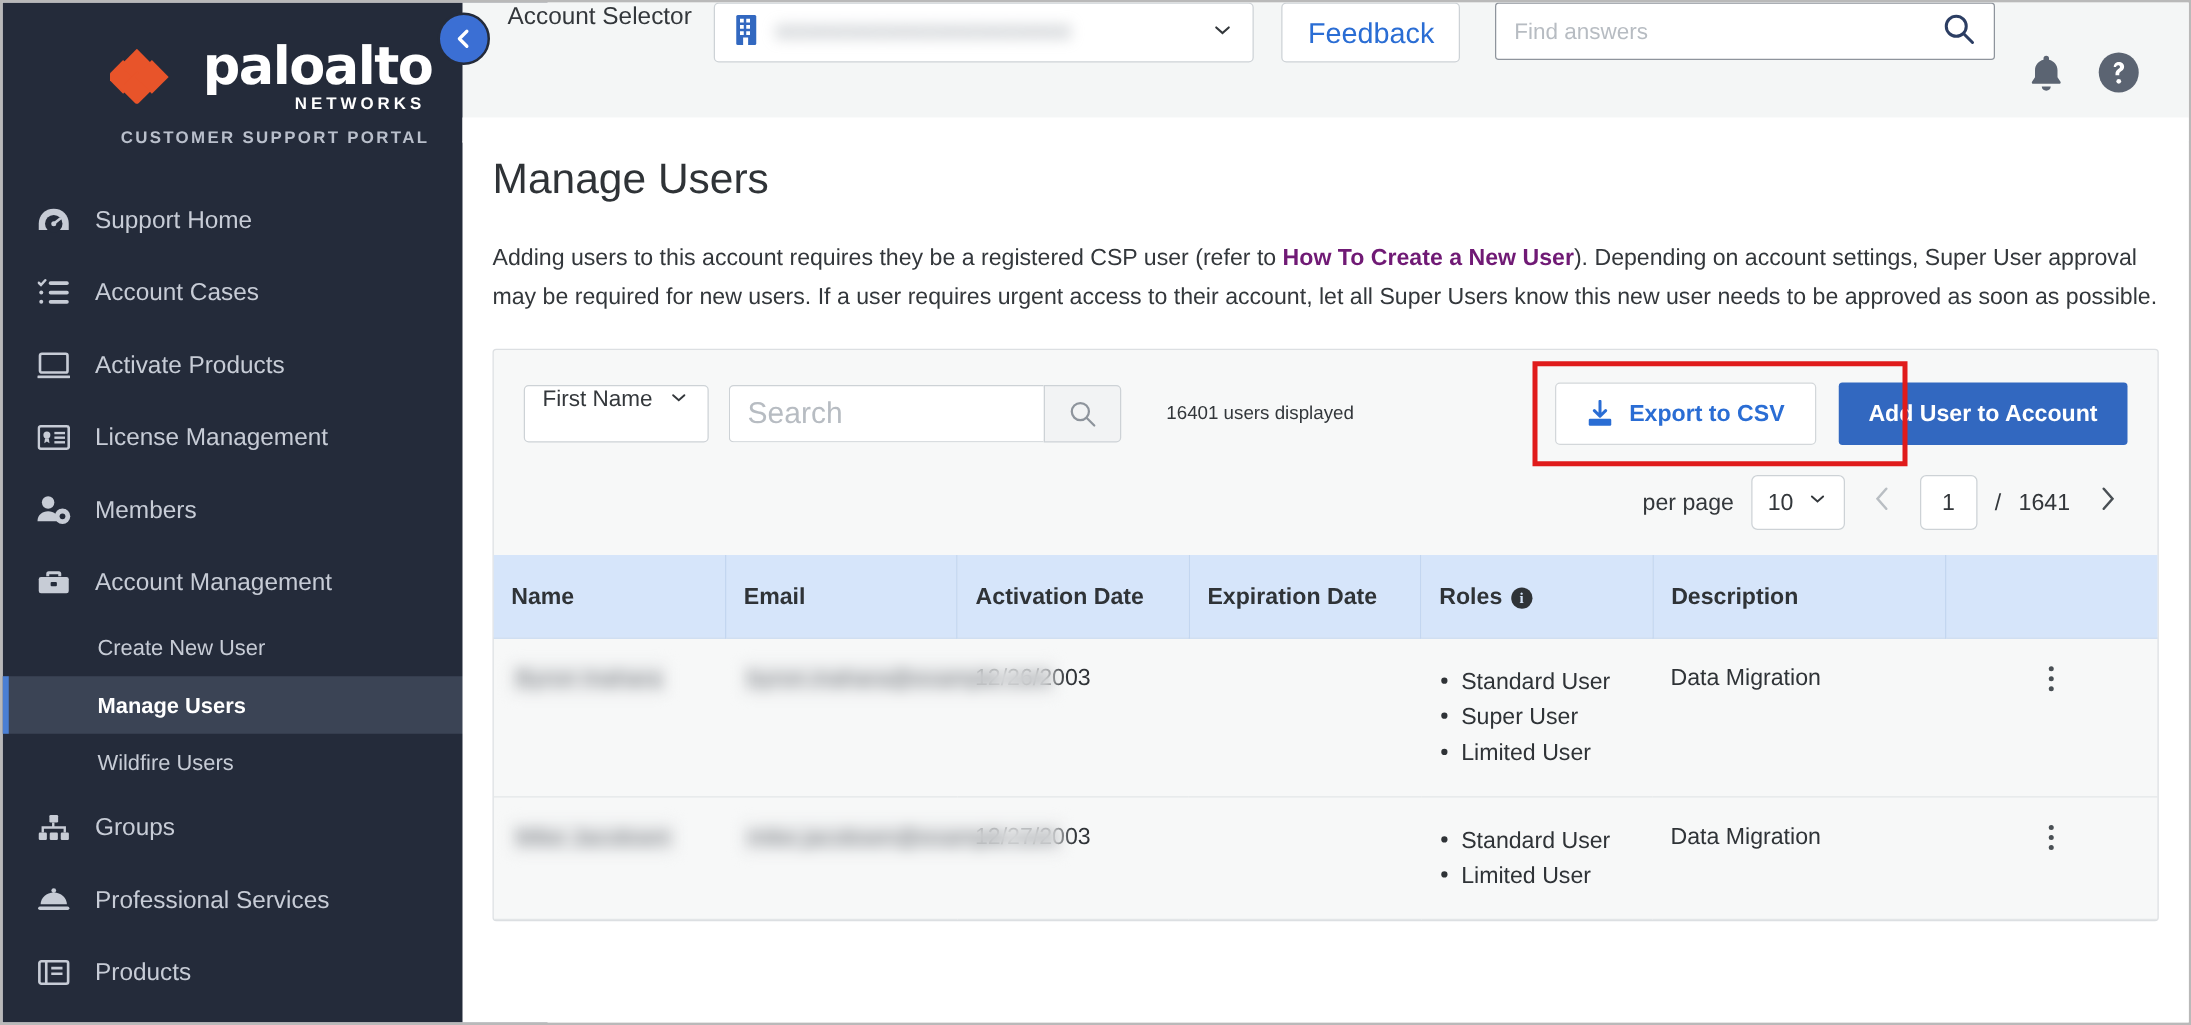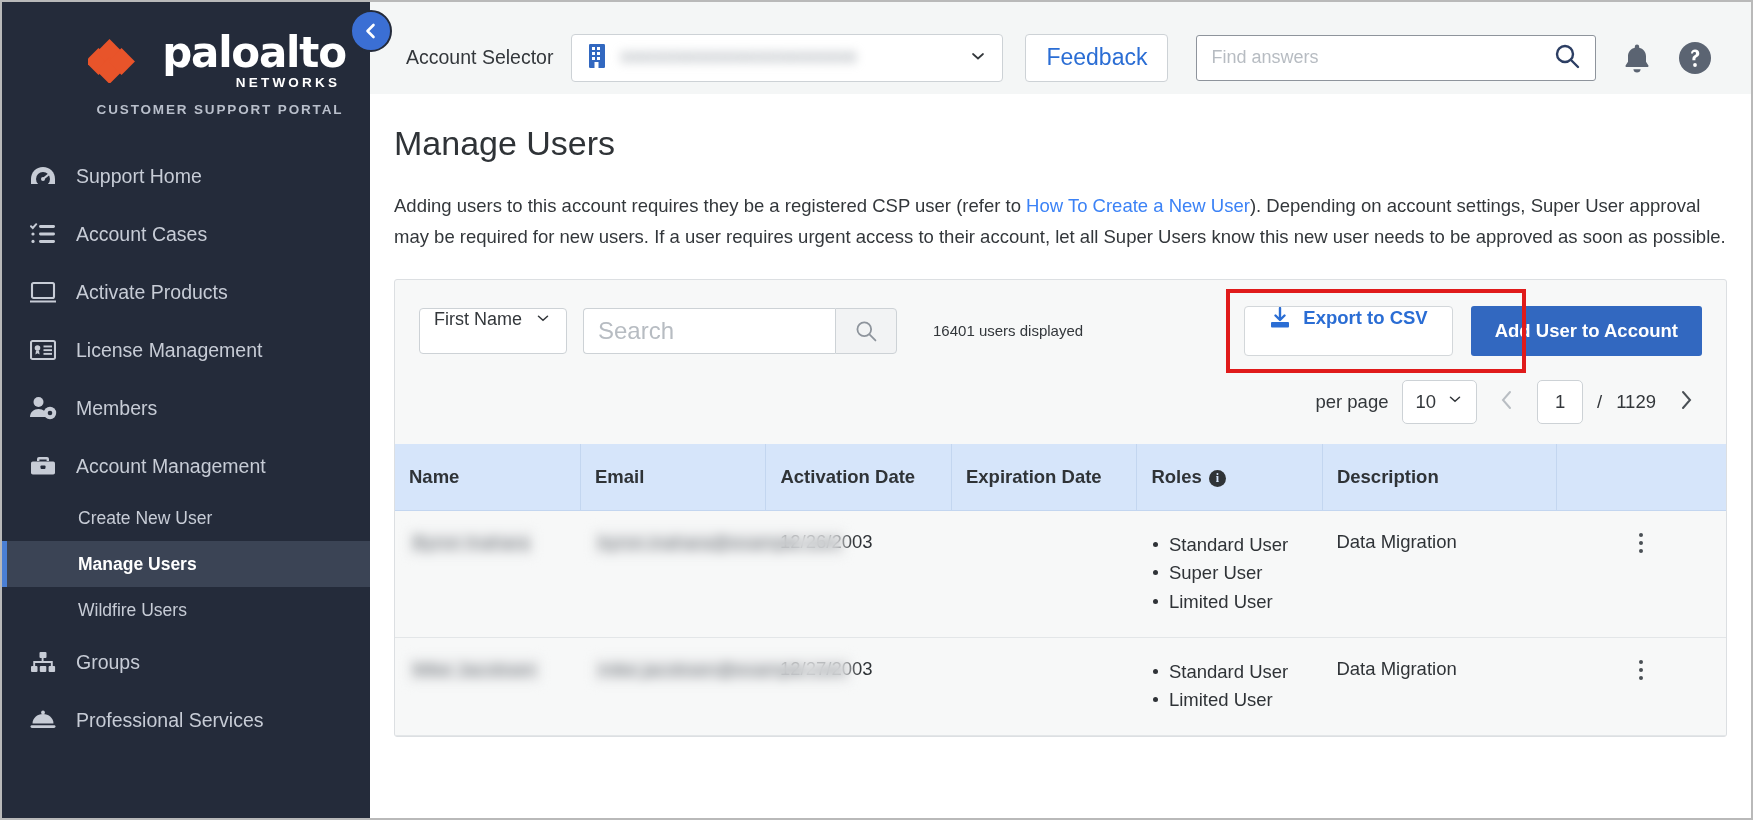--- a/index.html
+++ b/index.html
@@ -132,21 +132,20 @@
 
   
   .header {
     position: absolute;
     left: 368px; top: 0;
     right: 0;
     height: 112px;
     background: #f4f6f6;
     border-bottom: 1px solid #dfe2e4;
     display: flex;
-    align-items: center;
     padding-left: 36px;
   }
   .acct-label {
     font-size: 19.5px;
     color: #33373b;
     margin-right: 18px;
     white-space: nowrap;
   }
   .acct-select {
     width: 432px;
@@ -227,21 +226,21 @@
     font-weight: 400;
     margin-bottom: 28px;
   }
   .desc {
     font-size: 18.5px;
     line-height: 1.67;
     color: #33373b;
     max-width: 1340px;
     margin-bottom: 26px;
   }
-  .desc a { color: #3b82f6; text-decoration: none; }
+  .desc a { color: #701a75; text-decoration: none; font-weight: bold; }
 
   .panel {
     border: 1px solid #dcdfe2;
     border-radius: 3px;
     background: #f7f8f8;
   }
   .toolbar {
     display: flex;
     align-items: center;
     padding: 26px 24px 10px 24px;
@@ -309,21 +308,21 @@
   .csv-btn {
     height: 50px;
     background: #fff;
     border: 1px solid #d3d7da;
     border-radius: 4px;
     color: #2a6dd4;
     font-size: 18.5px;
     font-weight: 700;
     padding: 0 24px;
     display: flex;
-    align-items: flex-start;
+    align-items: center;
     gap: 12px;
     cursor: pointer;
     font-family: "Liberation Sans", sans-serif;
   }
   .add-btn {
     margin-left: 18px;
     height: 50px;
     background: #3268c0;
     border: none;
     border-radius: 3px;
@@ -615,20 +614,35 @@
             </svg>
         </span>
         <span class="lbl">Professional Services</span>
         <span class="trail">
           <svg width="20" height="20" viewBox="0 0 20 20" fill="none" stroke="#c7ccd6" stroke-width="2.2" stroke-linecap="round">
               <path d="M4 7.5l6 5.5 6-5.5"></path>
             </svg>
         </span>
       </div>
 
+      <div class="nav-item">
+        <span class="ico">
+          <svg width="26" height="22" viewBox="0 0 26 22" fill="none" stroke="#c7ccd6" stroke-width="2.1">
+              <rect x="1.5" y="2" width="23" height="18" rx="1.6"></rect>
+              <path d="M7 2v18"></path>
+              <path d="M11 7.5h9M11 12h9"></path>
+            </svg>
+        </span>
+        <span class="lbl">Products</span>
+        <span class="trail">
+          <svg width="20" height="20" viewBox="0 0 20 20" fill="none" stroke="#c7ccd6" stroke-width="2.2" stroke-linecap="round">
+              <path d="M4 7.5l6 5.5 6-5.5"></path>
+            </svg>
+        </span>
+      </div>
 
     </nav>
   </aside>
 
   <div class="collapse-btn">
     <svg width="20" height="20" viewBox="0 0 20 20" fill="none" stroke="#ffffff" stroke-width="2.6" stroke-linecap="round" stroke-linejoin="round">
         <path d="M12.5 4L6.5 10l6 6"></path>
       </svg>
   </div>
 
@@ -741,21 +755,21 @@
               </svg>
           </span>
         </div>
         <span class="pg-arrow">
           <svg width="20" height="22" viewBox="0 0 20 22" fill="none" stroke="#b9bec3" stroke-width="2" stroke-linecap="round">
               <path d="M13 3L6 11l7 8"></path>
             </svg>
         </span>
         <div class="pg-num">1</div>
         <span class="pg-total">/</span>
-        <span class="pg-total">1129</span>
+        <span class="pg-total">1641</span>
         <span class="pg-arrow dark">
           <svg width="20" height="22" viewBox="0 0 20 22" fill="none" stroke="#4a5055" stroke-width="2" stroke-linecap="round">
               <path d="M7 3l7 8-7 8"></path>
             </svg>
         </span>
       </div>
 
       <div class="tbl-wrap">
         <table class="users">
           <colgroup>

